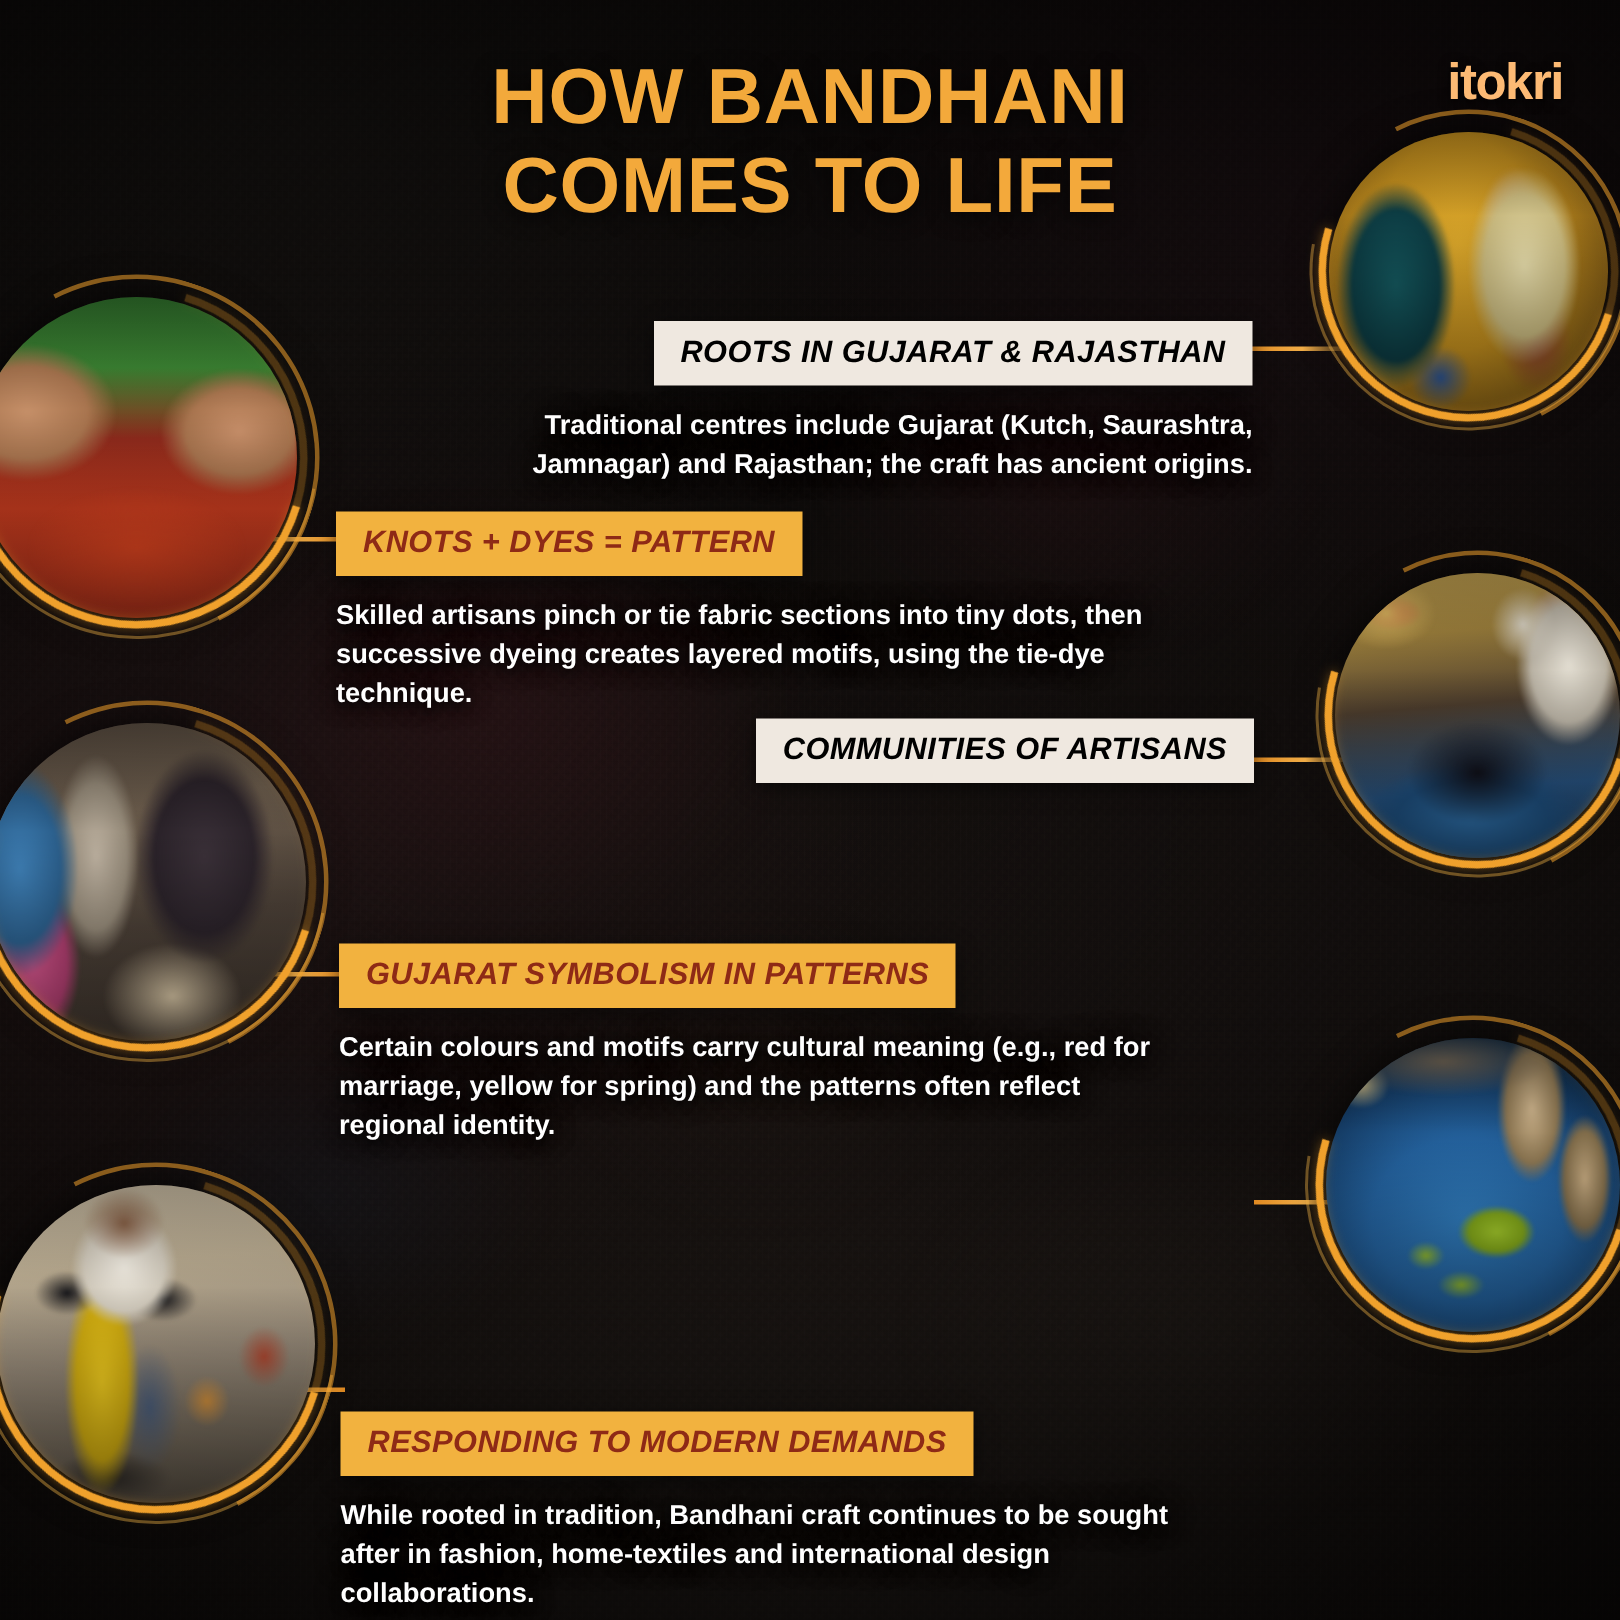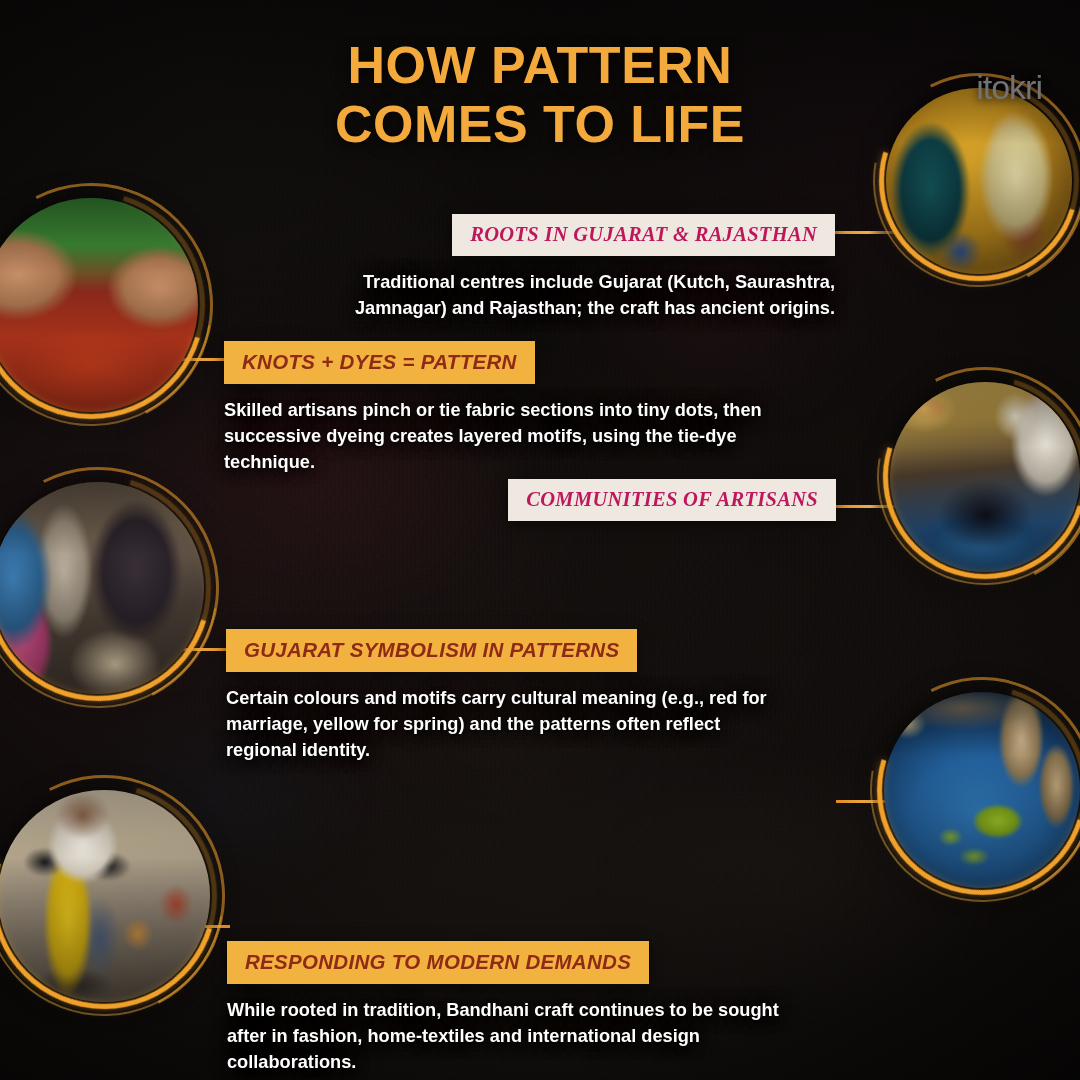--- a/index.html
+++ b/index.html
@@ -72,25 +72,24 @@
     font-weight:800;
     font-size:52px;
     letter-spacing:.5px;
     line-height:1.13;
     text-shadow:0 3px 14px rgba(0,0,0,.75);
   }
 
   .logo {
     position:absolute; right:38px; top:38px;
     z-index:45;
-    font-size:34px; font-weight:400;
-    color:#737373; letter-spacing:-1px;
+    font-size:34px; font-weight:700;
+    color:#fdba74; letter-spacing:-1px;
     text-shadow:0 2px 8px rgba(0,0,0,.8);
     line-height:1;
-    margin-top:32px;
   }
 
   
   .photo {
     position:absolute;
     border-radius:50%;
     overflow:hidden;
     z-index:20;
     box-shadow:0 0 26px rgba(0,0,0,.7);
   }
@@ -142,21 +141,21 @@
 
   .label {
     display:inline-block;
     font-weight:800; font-style:italic;
     font-size:20.5px;
     letter-spacing:.3px;
     padding:9px 18px 10px;
     white-space:nowrap;
     box-shadow:0 3px 12px rgba(0,0,0,.55);
   }
-  .label.cream { background:#EFE8E0; color:#be185d;font-family:Liberation Serif, serif; }
+  .label.cream { background:#EFE8E0; color:#000000; }
   .label.amber { background:#F2B23F; color:#8E2A16; }
 
   .body {
     margin-top:14px;
     color:#FFFFFF;
     font-weight:700;
     font-size:18.2px;
     line-height:1.42;
     text-shadow:0 2px 7px rgba(0,0,0,.9), 0 0 18px rgba(0,0,0,.7);
   }
@@ -168,21 +167,21 @@
 
 <div id="poster">
 
   <div class="bg-layer bg-base"></div>
   <div class="bg-layer bg-blobs"></div>
   <div class="bg-layer bg-weave"></div>
   <div class="bg-layer bg-grain"></div>
   <div class="bg-layer bg-vignette"></div>
 
   <div class="title-wrap">
-    <span class="title-line">HOW PATTERN</span>
+    <span class="title-line">HOW BANDHANI</span>
     <span class="title-line">COMES TO LIFE</span>
   </div>
 
   <div class="logo">itokri</div>
 
   <div class="connector" style="left:832px; top:231px; width:66px;"></div>
   <div class="connector rev" style="left:170px; top:358px; width:62px;"></div>
   <div class="connector" style="left:836px; top:505px; width:62px;"></div>
   <div class="connector rev" style="left:168px; top:648px; width:64px;"></div>
   <div class="connector" style="left:836px; top:800px; width:62px;"></div>

